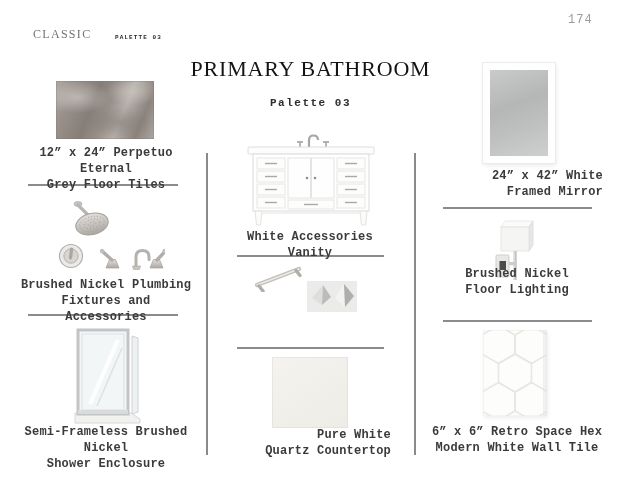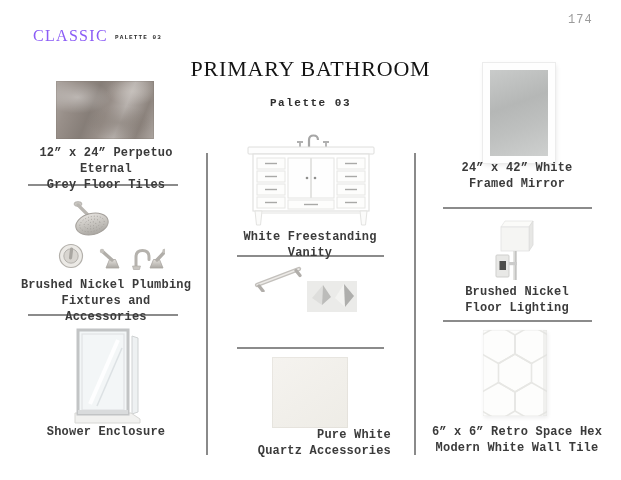--- a/index.html
+++ b/index.html
@@ -1,21 +1,21 @@
 <!DOCTYPE html>
 <html><head>
 <meta charset="utf-8">
 <style>
   html,body{margin:0;padding:0;background:#ffffff;}
   .page{position:relative;width:621px;height:480px;background:#ffffff;overflow:hidden;
         font-family:"Liberation Mono",monospace;}
 
   
   .brand{position:absolute;left:33px;top:27px;font-family:"Liberation Serif",serif;
-         font-size:16px;letter-spacing:1.3px;color:#8b5cf6;}
+         font-size:12px;letter-spacing:1.3px;color:#737373;}
   .palette-tag{position:absolute;left:115px;top:34px;font-size:6px;font-weight:bold;
          letter-spacing:1.1px;color:#2a2a2a;}
   .page-number{position:absolute;left:568px;top:13px;font-size:12px;color:#9b9b9b;letter-spacing:1px;}
   .title{position:absolute;left:0;top:56px;width:621px;text-align:center;margin:0;
          font-family:"Liberation Serif",serif;font-weight:normal;font-size:22px;
          letter-spacing:0.8px;color:#141414;}
   .subtitle{position:absolute;left:0;top:97px;width:621px;text-align:center;
          font-size:11px;font-weight:bold;letter-spacing:1.5px;color:#2e2e2e;}
 
   
@@ -31,21 +31,21 @@
   .hr-r2{left:443px;top:320px;width:149px;}
 
   
   .label{position:absolute;font-size:12px;line-height:16px;font-weight:bold;
          color:#3b3b3b;text-align:center;letter-spacing:0.2px;}
   .col-l{left:18px;width:176px;}
   .col-c{left:229px;width:162px;}
   .col-r{left:431px;width:172px;}
   .lab-tile{top:145px;}  .lab-plumb{top:277px;} .lab-shower{top:424px;}
   .lab-vanity{top:229px;} .lab-hw{top:319px;}   .lab-counter{top:427px;text-align:right;}
-  .lab-mirror{top:160px;} .lab-sconce{top:284px;} .lab-hex{top:424px;text-align:center;}
+  .lab-mirror{top:168px;text-align:right;} .lab-sconce{top:266px;} .lab-hex{top:424px;text-align:center;}
 
   
   .abs{position:absolute;}
   .tile-swatch{left:56px;top:81px;width:98px;height:58px;background-color:#988f89;
     background-image:
       radial-gradient(ellipse 55% 45% at 22% 28%, rgba(255,255,255,0.38), transparent 62%),
       radial-gradient(ellipse 45% 40% at 78% 18%, rgba(210,205,200,0.55), transparent 60%),
       radial-gradient(ellipse 50% 45% at 65% 72%, rgba(118,108,100,0.45), transparent 65%),
       linear-gradient(112deg, rgba(255,255,255,0.22) 0%, transparent 18%,
         rgba(92,85,79,0.30) 38%, transparent 52%, rgba(255,255,255,0.30) 66%,
@@ -137,20 +137,21 @@
 
     <polygon points="5,87 61,87 70,93 70,97 5,97" fill="#f1f1ef" stroke="#d7d7d4" stroke-width="1"></polygon>
 
     <rect x="8" y="4" width="50" height="84" fill="rgba(233,239,241,0.55)" stroke="#c2c4c5" stroke-width="3"></rect>
     <rect x="12" y="8" width="42" height="76" fill="none" stroke="#e1e3e4" stroke-width="1.2"></rect>
     <line x1="20" y1="78" x2="48" y2="14" stroke="rgba(255,255,255,0.9)" stroke-width="4"></line>
     <line x1="27" y1="80" x2="52" y2="22" stroke="rgba(205,212,215,0.6)" stroke-width="1.5"></line>
     <rect x="8" y="84" width="50" height="4" fill="#d9dbdc"></rect>
   </svg>
   <div class="label col-l lab-shower">
+    <div>Semi-Frameless Brushed Nickel</div>
     <div>Shower Enclosure</div>
   </div>
 
   <svg class="abs vanity-svg" width="142" height="106" viewBox="0 0 142 106">
 
     <path d="M69 26 v-7 q0-4.5 4.5-4.5 q4.5 0 4.5 4.5" fill="none" stroke="#a6a6a6" stroke-width="2.2"></path>
     <path d="M60 26 v-5 M57 21 h6" stroke="#b0b0b0" stroke-width="1.8"></path>
     <path d="M86 26 v-5 M83 21 h6" stroke="#b0b0b0" stroke-width="1.8"></path>
 
     <rect x="8" y="26" width="126" height="7" rx="1" fill="#fdfdfd" stroke="#dededc" stroke-width="1"></rect>
@@ -190,42 +191,42 @@
       <circle cx="75" cy="57" r="1.3" fill="#8f8f8d"></circle>
 
     <rect x="48" y="79" width="46" height="9" fill="#fdfdfc" stroke="#e6e6e4" stroke-width="1"></rect>
     <line x1="64" y1="83.5" x2="78" y2="83.5" stroke="#a9a9a7" stroke-width="1.4"></line>
 
     <path d="M15 90 h7 l-1.5 14 h-4 Z" fill="#fbfbfa" stroke="#e3e3e1" stroke-width="1"></path>
     <path d="M120 90 h7 l-1.5 14 h-4 Z" fill="#fbfbfa" stroke="#e3e3e1" stroke-width="1"></path>
     <line x1="22" y1="92" x2="120" y2="92" stroke="#ededeb" stroke-width="1.5"></line>
   </svg>
   <div class="label col-c lab-vanity">
-    <div>White Freestanding Vanity</div>
+    <div>White Accessories Vanity</div>
   </div>
 
   <svg class="abs barpull-svg" width="56" height="28" viewBox="0 0 56 28">
     <path d="M7 21 L49 5" stroke="#c3c0bc" stroke-width="4.2" stroke-linecap="round"></path>
     <path d="M7 21 L49 5" stroke="#eceae7" stroke-width="1.4" stroke-linecap="round"></path>
     <path d="M9 22 L13 27" stroke="#b1aeaa" stroke-width="3.4" stroke-linecap="round"></path>
     <path d="M46 6.5 L50 11.5" stroke="#b1aeaa" stroke-width="3.4" stroke-linecap="round"></path>
   </svg>
   <div class="abs knobs">
     <svg width="50" height="31" viewBox="0 0 50 31">
       <polygon points="16,4 5,17 15,24" fill="#dededc"></polygon>
       <polygon points="16,4 24,16 15,24" fill="#bcbcba"></polygon>
       <polygon points="37,3 28,17 38,26" fill="#f3f3f1"></polygon>
       <polygon points="37,3 47,15 38,26" fill="#aeaeac"></polygon>
     </svg>
   </div>
 
   <div class="abs counter-swatch"></div>
   <div class="label col-c lab-counter">
     <div>Pure White</div>
-    <div>Quartz Accessories</div>
+    <div>Quartz Countertop</div>
   </div>
 
   <div class="abs mirror">
     <div class="mirror-glass"></div>
   </div>
   <div class="label col-r lab-mirror">
     <div>24” x 42” White</div>
     <div>Framed Mirror</div>
   </div>
 

